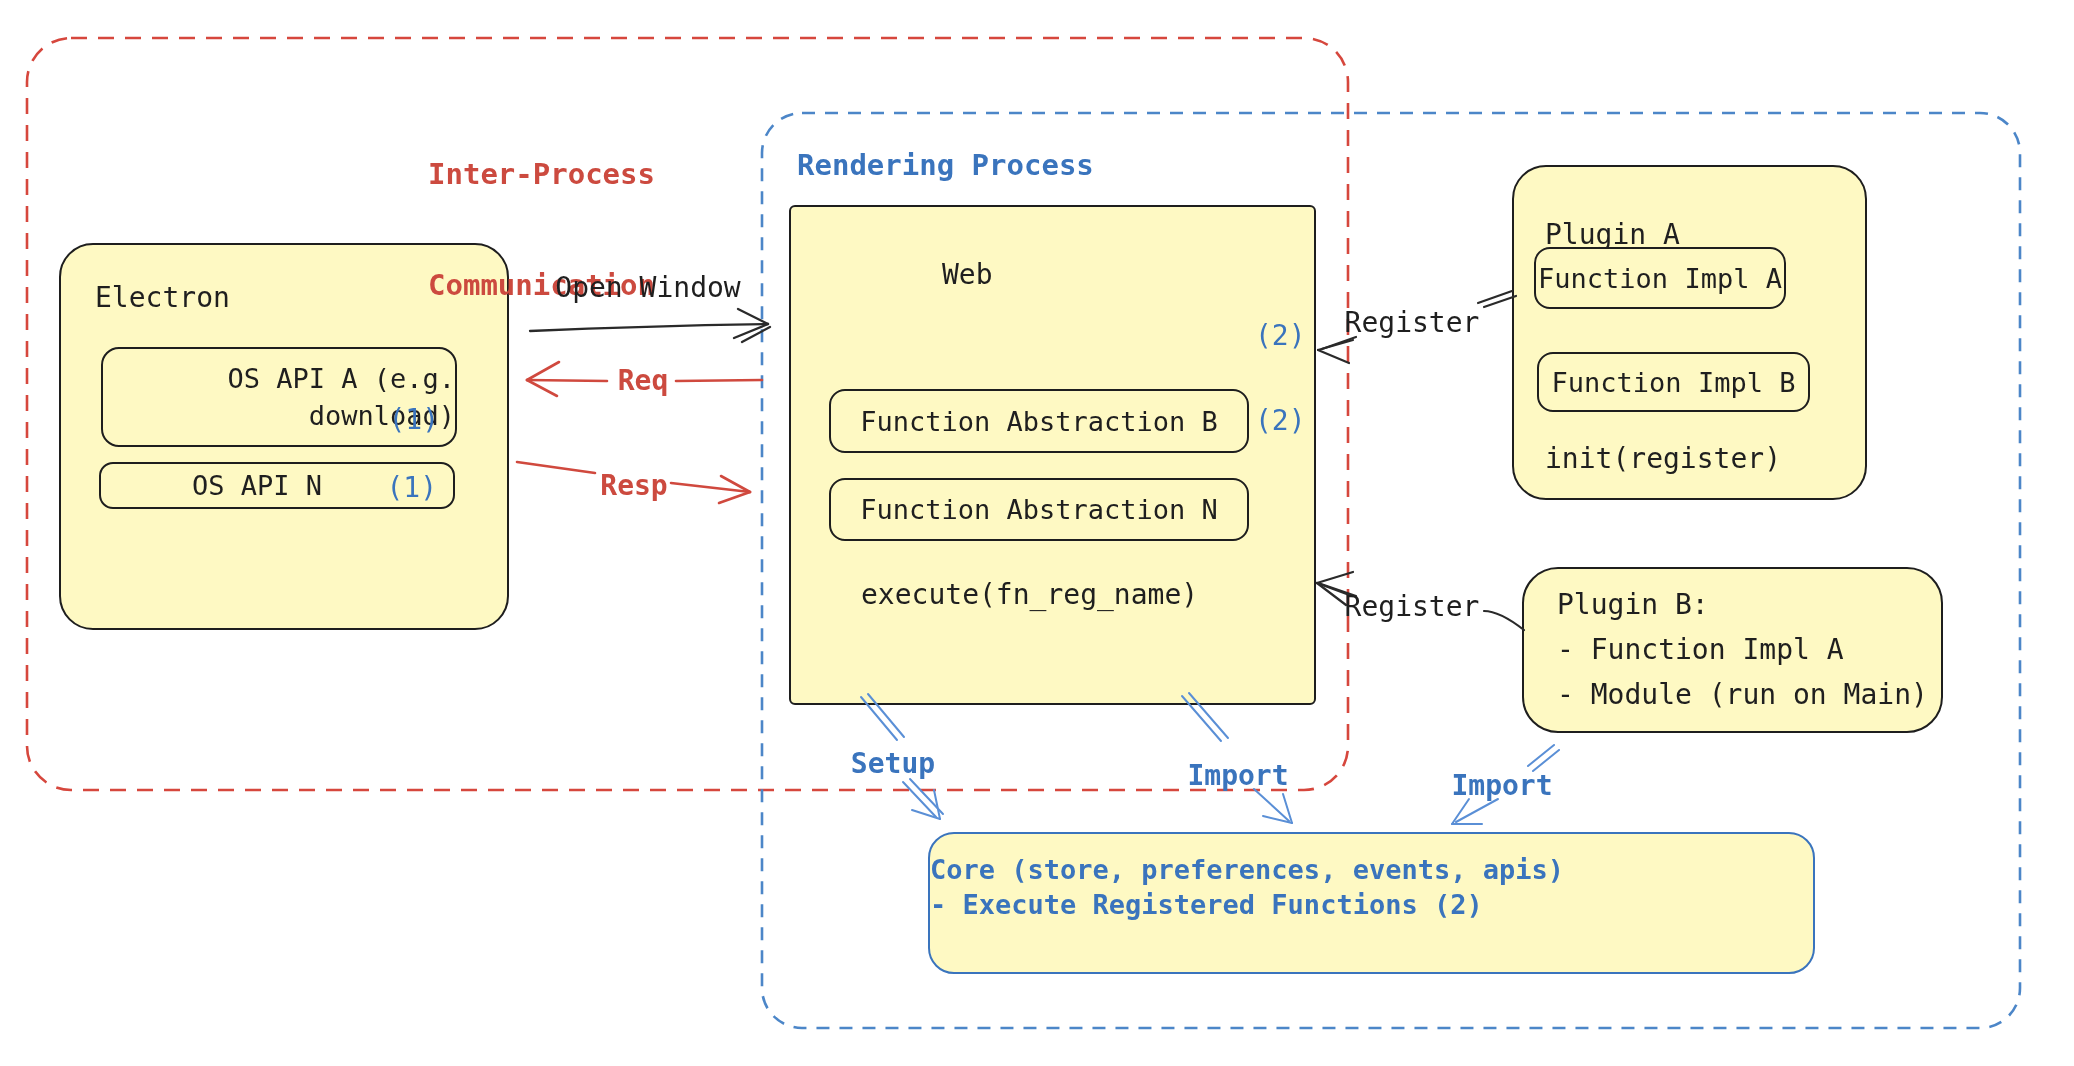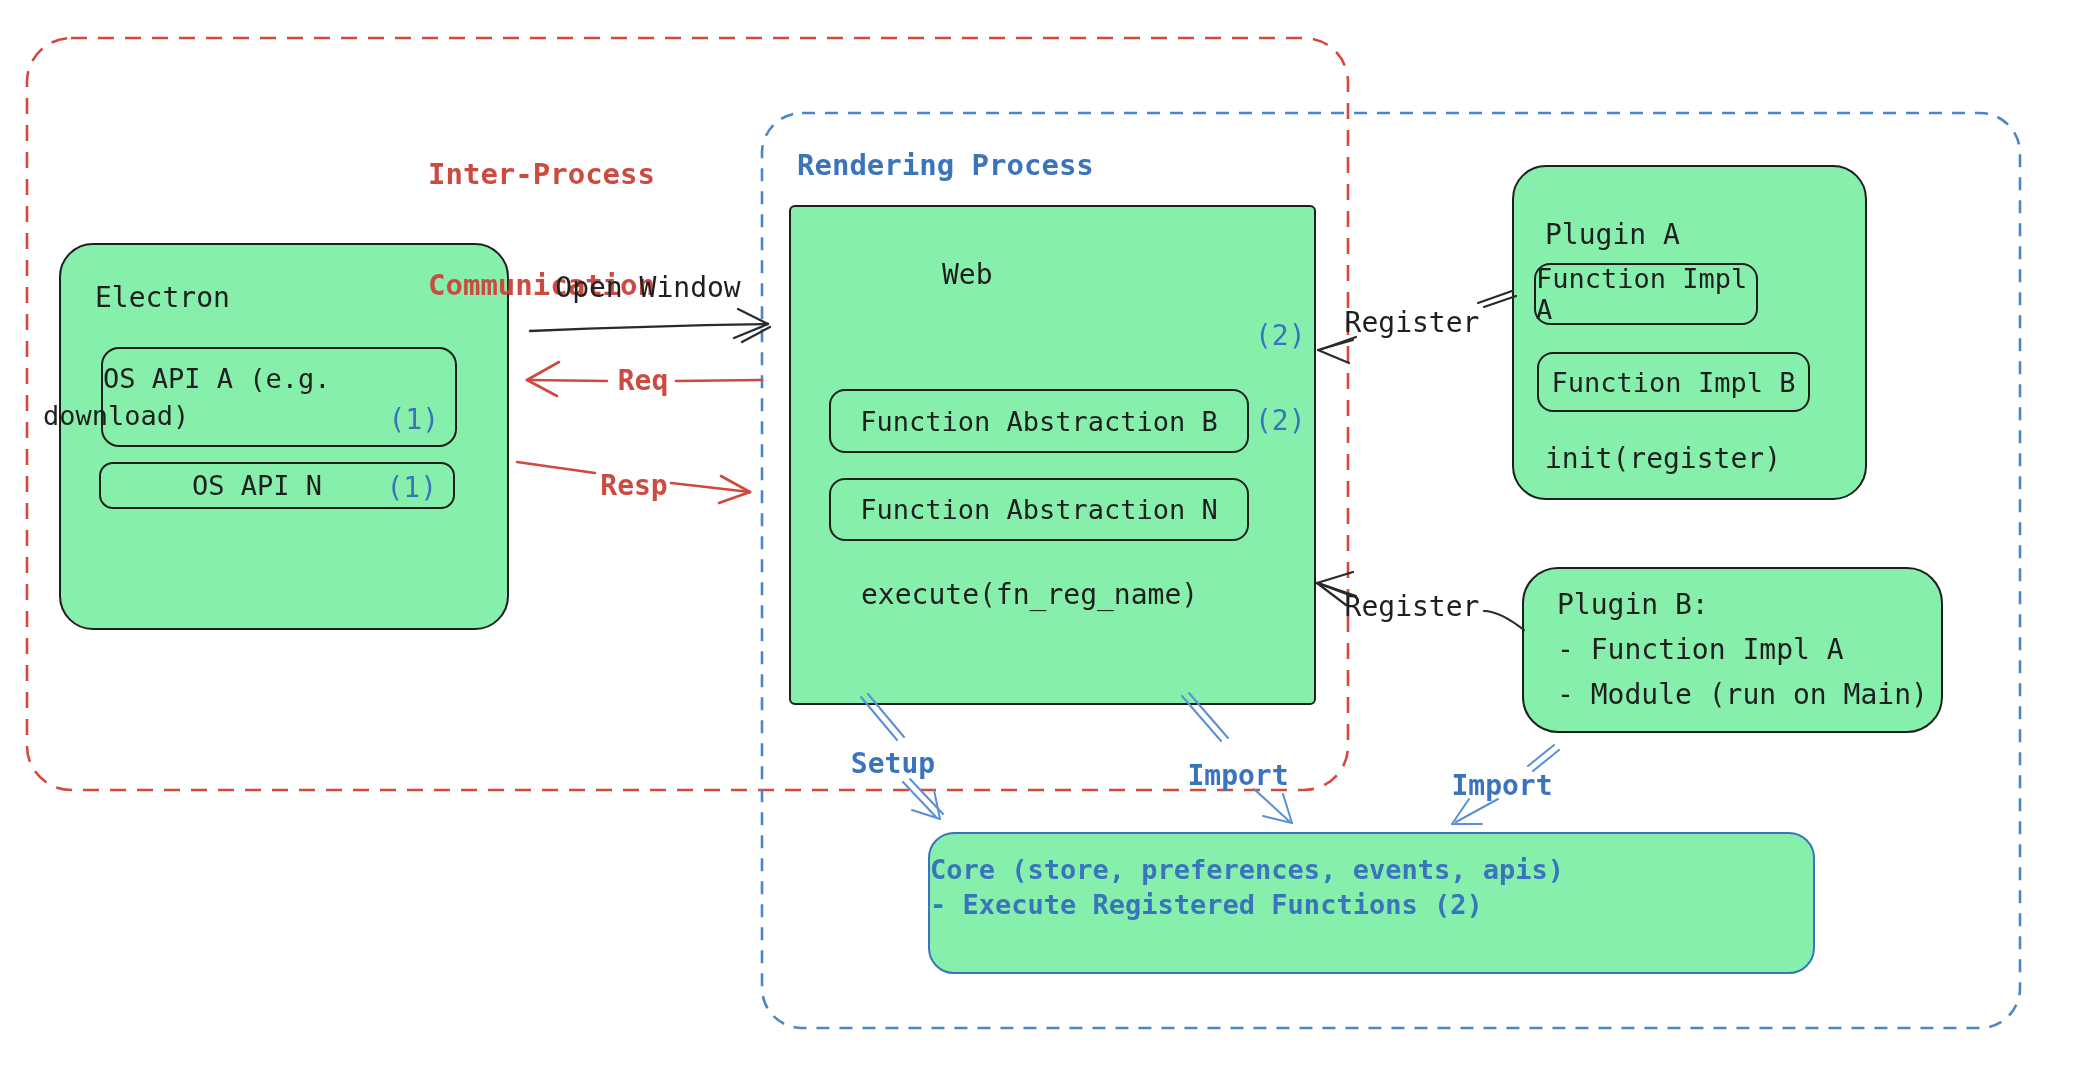--- a/index.html
+++ b/index.html
@@ -1,21 +1,21 @@
 <!DOCTYPE html>
 <html><head>
 <meta charset="utf-8">
 <style>
   html,body{margin:0;padding:0;background:#ffffff;}
   #canvas{
     position:relative;width:2074px;height:1066px;background:#ffffff;overflow:hidden;
     font-family:"DejaVu Sans Mono","Liberation Mono",monospace;
     color:#1f1f1f;font-weight:500;
   }
-  .box{position:absolute;background:#86efac;border:2.3px solid #1e1e1e;box-sizing:border-box;}
+  .box{position:absolute;background:#fef9c3;border:2.3px solid #1e1e1e;box-sizing:border-box;}
   .lbl{position:absolute;white-space:pre;}
   .center{transform:translate(-50%,-50%);}
   .red{color:#cc4a3f;}
   .blue{color:#3a74bd;}
   .b600{font-weight:600;}
   .f28{font-size:28px;line-height:34px;}
   .f29{font-size:29px;line-height:37px;}
   .itemtxt{display:flex;align-items:center;justify-content:center;height:100%;font-size:27px;}
   svg.overlay{position:absolute;left:0;top:0;z-index:4;pointer-events:none;}
   .boxlayer{position:absolute;left:0;top:0;width:100%;height:100%;z-index:2;}
@@ -24,21 +24,21 @@
 </head>
 <body>
 
 <div id="canvas">
 
   <div class="boxlayer">
 
     <div class="box" style="left:59px;top:243px;width:450px;height:387px;border-radius:34px;">
       <div class="lbl f28" style="left:34px;top:36px;">Electron</div>
       <div class="box" style="left:40px;top:102px;width:356px;height:100px;border-radius:18px;border-width:2px;">
-        <div style="display:flex;flex-direction:column;align-items:flex-start;justify-content:center;height:100%;font-size:27px;line-height:37px;">
+        <div style="display:flex;flex-direction:column;align-items:flex-end;justify-content:center;height:100%;font-size:27px;line-height:37px;">
           <span>OS API A (e.g.</span>
           <span style="margin-left:-60px;">download)</span>
         </div>
         <span class="lbl blue" style="right:16px;bottom:9px;font-size:28px;">(1)</span>
       </div>
       <div class="box" style="left:38px;top:217px;width:356px;height:47px;border-radius:14px;border-width:2px;">
         <div class="itemtxt" style="margin-left:-40px;">OS API N</div>
         <span class="lbl blue" style="right:16px;top:7px;font-size:28px;">(1)</span>
       </div>
     </div>
@@ -51,21 +51,21 @@
       </div>
       <span class="lbl blue" style="left:464px;top:197px;font-size:28px;">(2)</span>
       <div class="box" style="left:38px;top:271px;width:420px;height:63px;border-radius:16px;border-width:2px;">
         <div class="itemtxt">Function Abstraction N</div>
       </div>
       <div class="lbl f28" style="left:70px;top:371px;">execute(fn_reg_name)</div>
     </div>
 
     <div class="box" style="left:1512px;top:165px;width:355px;height:335px;border-radius:34px;">
       <div class="lbl f28" style="left:31px;top:51px;">Plugin A</div>
-      <div class="box" style="left:20px;top:96px;width:224px;height:62px;border-radius:16px;border-width:2px;">
+      <div class="box" style="left:20px;top:80px;width:252px;height:62px;border-radius:16px;border-width:2px;">
         <div class="itemtxt">Function Impl A</div>
       </div>
       <div class="box" style="left:23px;top:185px;width:273px;height:60px;border-radius:16px;border-width:2px;">
         <div class="itemtxt">Function Impl B</div>
       </div>
       <div class="lbl f28" style="left:31px;top:275px;">init(register)</div>
     </div>
 
     <div class="box" style="left:1522px;top:567px;width:421px;height:166px;border-radius:36px;padding:13px 0 0 33px;font-size:28px;line-height:45px;">
       <div>Plugin B:</div>

